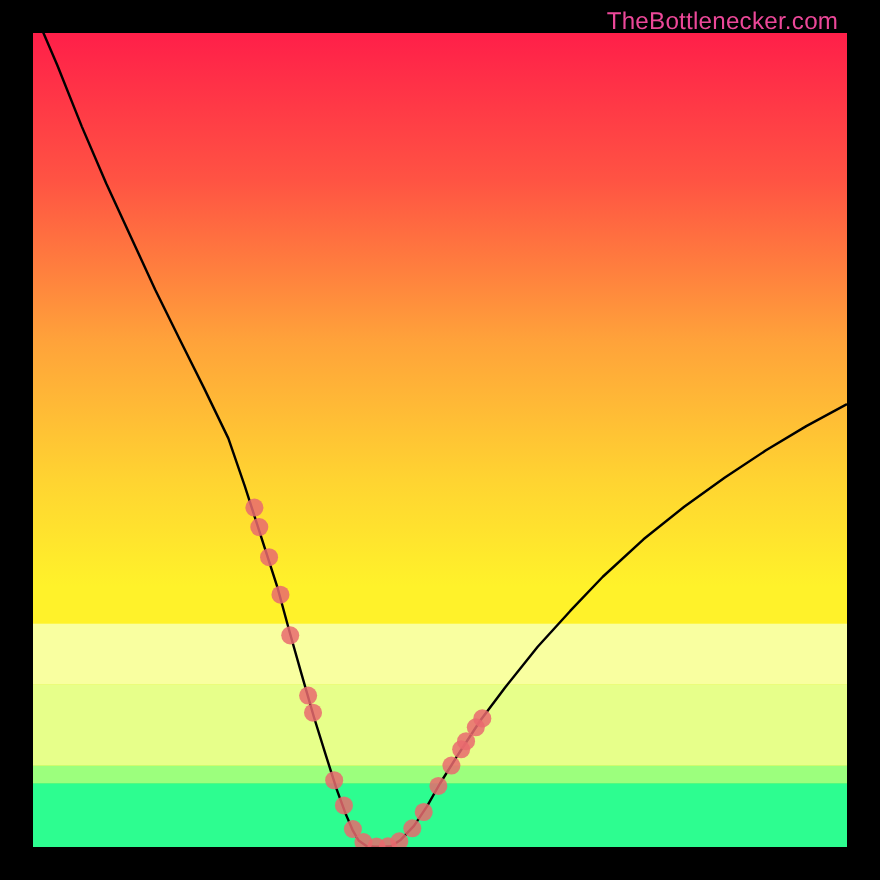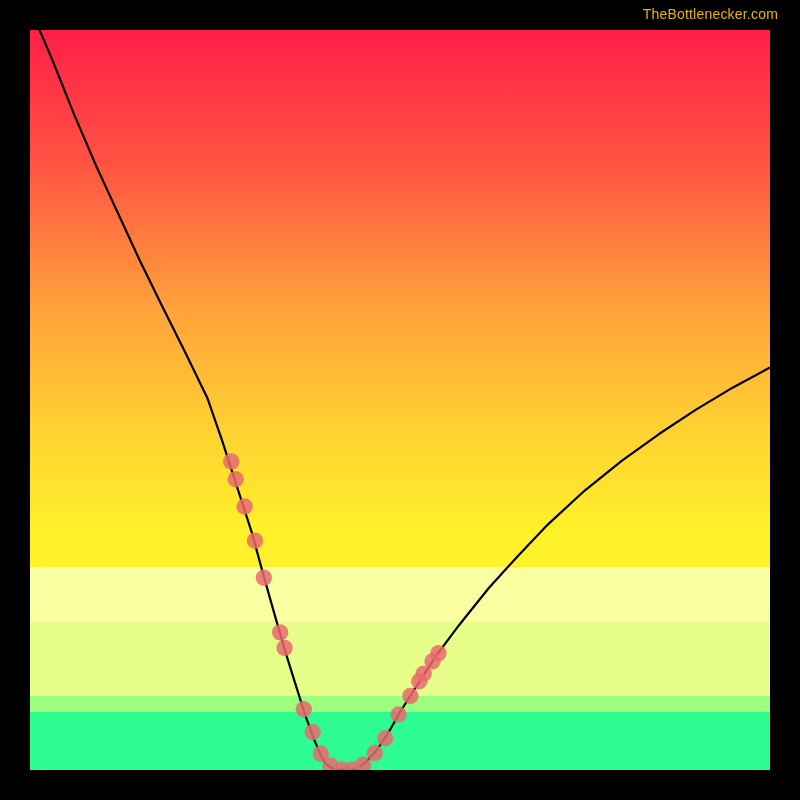--- a/index.html
+++ b/index.html
@@ -31,23 +31,23 @@
     
   }
   .band {
     position: absolute;
     left: 0;
     right: 0;
   }
   .watermark {
     position: absolute;
     top: 6px;
-    right: 22px;
-    color: #eab308;
-    font-size: 14px;
+    right: 38px;
+    color: #ec4899;
+    font-size: 22px;
     font-weight: 400;
     letter-spacing: 0.2px;
     font-family: Arial, Helvetica, sans-serif;
   }
   svg.curve {
     position: absolute;
     inset: 0;
     width: 100%;
     height: 100%;
   }

